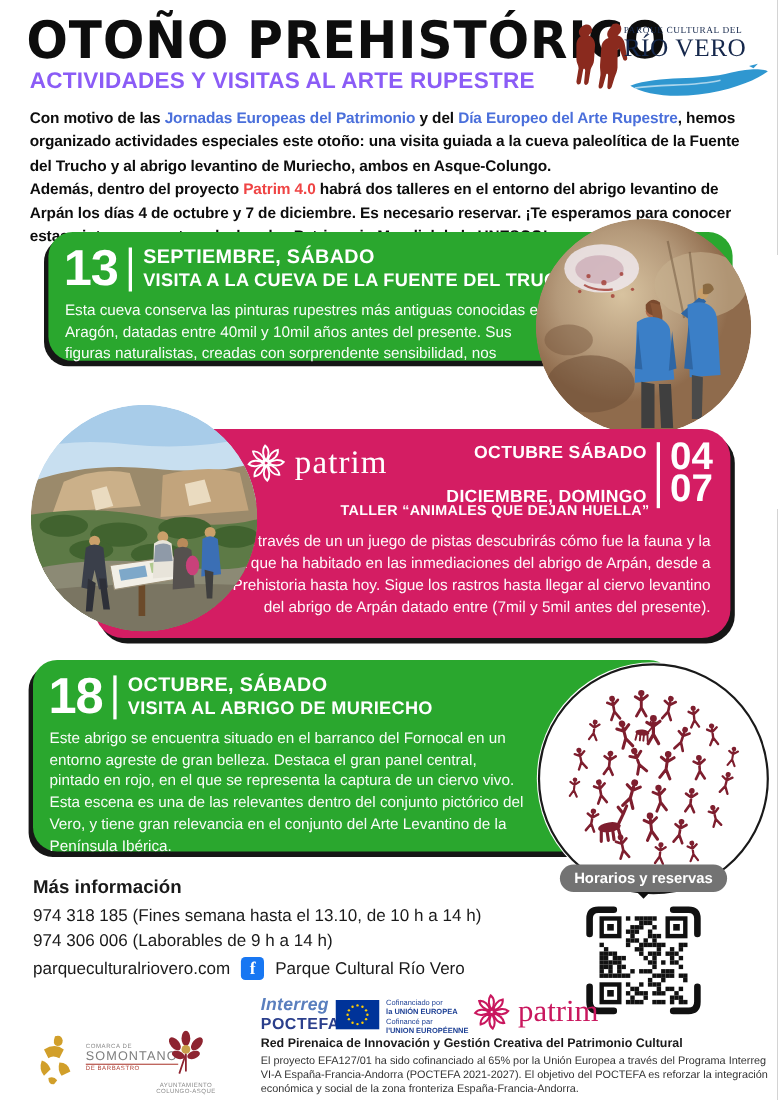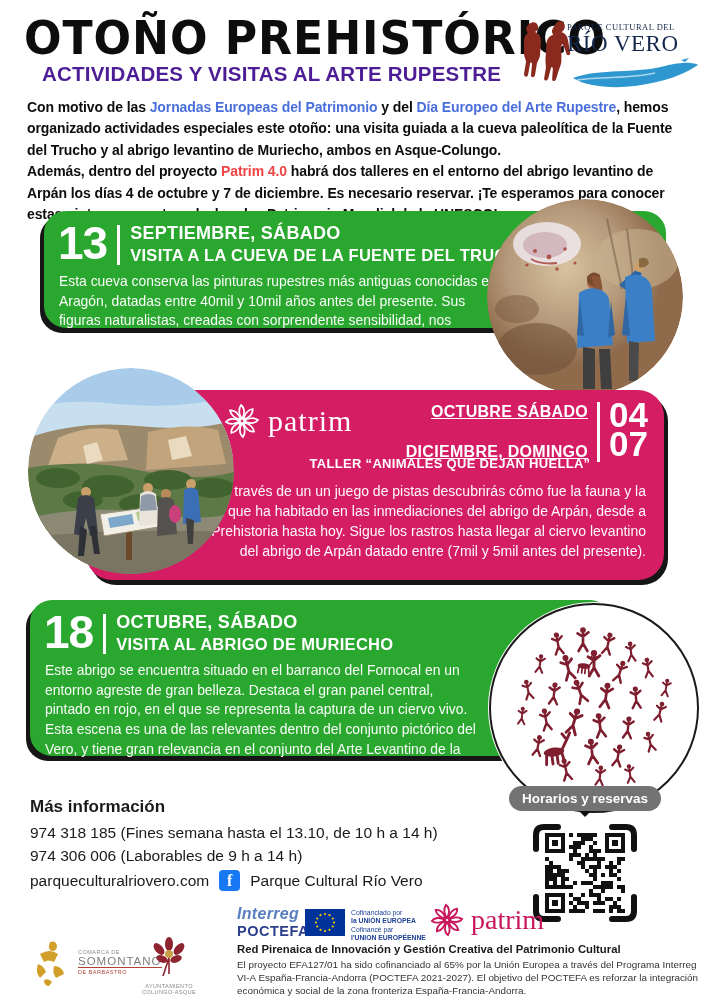--- a/index.html
+++ b/index.html
@@ -3,21 +3,21 @@
 <meta charset="utf-8">
 <style>
   * { margin:0; padding:0; box-sizing:border-box; }
   body { background:#888; font-family:"Liberation Sans", sans-serif; }
   .poster { position:relative; width:707px; height:1000px; background:#ffffff; overflow:hidden; margin:0 auto; }
 
   
   .title { position:absolute; left:24px; top:10px; font-family:"DejaVu Sans", sans-serif;
            font-size:47px; font-weight:900; letter-spacing:1px; color:#0d0d0d;
            transform:scaleX(.94); transform-origin:left; white-space:nowrap; }
-  .subtitle { position:absolute; left:27px; top:62px; font-size:20.5px; font-weight:800; color:#4c1d95; letter-spacing:.2px;margin-left:15px; }
+  .subtitle { position:absolute; left:27px; top:62px; font-size:20.5px; font-weight:800; color:#8b5cf6; letter-spacing:.2px; }
   .rv-logo { position:absolute; left:515px; top:16px; width:185px; height:86px; }
   .rv-text { position:absolute; left:52px; top:6px; color:#16284c; }
   .rv-top { font-size:8.5px; letter-spacing:.5px; font-family:"Liberation Serif", serif; }
   .rv-name { font-size:23px; font-family:"Liberation Serif", serif; letter-spacing:.5px; line-height:1; }
 
   
   .intro { position:absolute; left:27px; top:97px; width:658px; font-size:14px; font-weight:700;
            color:#0d0d0d; line-height:1.53; letter-spacing:-.1px; }
   .link-blue { color:#4a6fdb; }
   .hl-pink { color:#ef4444; }
@@ -31,21 +31,21 @@
   .vline { width:3px; align-self:stretch; background:#fff; margin:2px 10px 0 10px; }
   .head-text .date-line { font-size:18px; font-weight:800; letter-spacing:.3px; }
   .head-text .card-title { font-size:16.5px; font-weight:800; letter-spacing:.3px; margin-top:2px; }
   .card-body { font-size:13.9px; line-height:1.42; color:rgba(255,255,255,.97); padding:7px 14px 0 15px; }
   .circle-img { position:absolute; border-radius:50%; overflow:hidden; }
 
   
   .patrim-row { position:absolute; left:138px; top:13px; display:flex; align-items:center; gap:8px; }
   .patrim-word { font-family:"Liberation Serif", serif; font-size:30px; color:#fff; letter-spacing:1px; }
   .dates-block { position:absolute; right:16px; top:10px; display:flex; align-items:stretch; }
-  .dates-labels { display:flex; flex-direction:column; justify-content:center; gap:16px; text-align:right;text-decoration:underline; }
+  .dates-labels { display:flex; flex-direction:column; justify-content:center; gap:16px; text-align:right; }
   .dates-labels div { font-size:16px; font-weight:800; line-height:24px; letter-spacing:.3px; }
   .dates-sep { width:3px; background:#fff; margin:2px 9px; }
   .dates-days { display:flex; flex-direction:column; }
   .dates-days div { font-size:35px; font-weight:800; line-height:29px; letter-spacing:0; }
   .taller-title { position:absolute; left:150px; right:0; top:66px; text-align:center;
                   font-size:13px; font-weight:800; letter-spacing:.3px; }
   .taller-body { position:absolute; left:108px; right:18px; top:92px; text-align:right;
                  font-size:14px; line-height:1.42; color:rgba(255,255,255,.97); }
 
   
@@ -255,21 +255,21 @@
             <ellipse cx="147" cy="146" rx="6" ry="9" fill="#c9417a"></ellipse>
           <circle cx="163" cy="116" r="5" fill="#caa06a"></circle>
             <path d="M156,122 q7,-5 14,0 l3,32 l-18,2 z" fill="#3b6fb5"></path>
             <path d="M158,150 l2,26 l5,0 l1,-24 z" fill="#3f3f3f"></path>
           <path d="M52,158 l-2,30 l6,0 l3,-26 z M62,158 l4,28 l6,0 l-4,-28 z" fill="#2e3038"></path>
         </g>
       </g>
     </svg>
   </div>
 
-  <section class="card green" style="left:30px; top:600px; width:582px; height:156px;">
+  <section class="card green" style="left:30px; top:600px; width:582px; height:174px;">
     <div class="card-head">
       <div class="day-num">18</div>
       <div class="vline"></div>
       <div class="head-text">
         <div class="date-line">OCTUBRE, SÁBADO</div>
         <div class="card-title">VISITA AL ABRIGO DE MURIECHO</div>
       </div>
     </div>
     <p class="card-body" style="width:462px;">Este abrigo se encuentra situado en el barranco del Fornocal en un entorno agreste de gran belleza. Destaca el gran panel central, pintado en rojo, en el que se representa la captura de un ciervo vivo. Esta escena es una de las relevantes dentro del conjunto pictórico del Vero, y tiene gran relevancia en el conjunto del Arte Levantino de la Península Ibérica.</p>
   </section>

